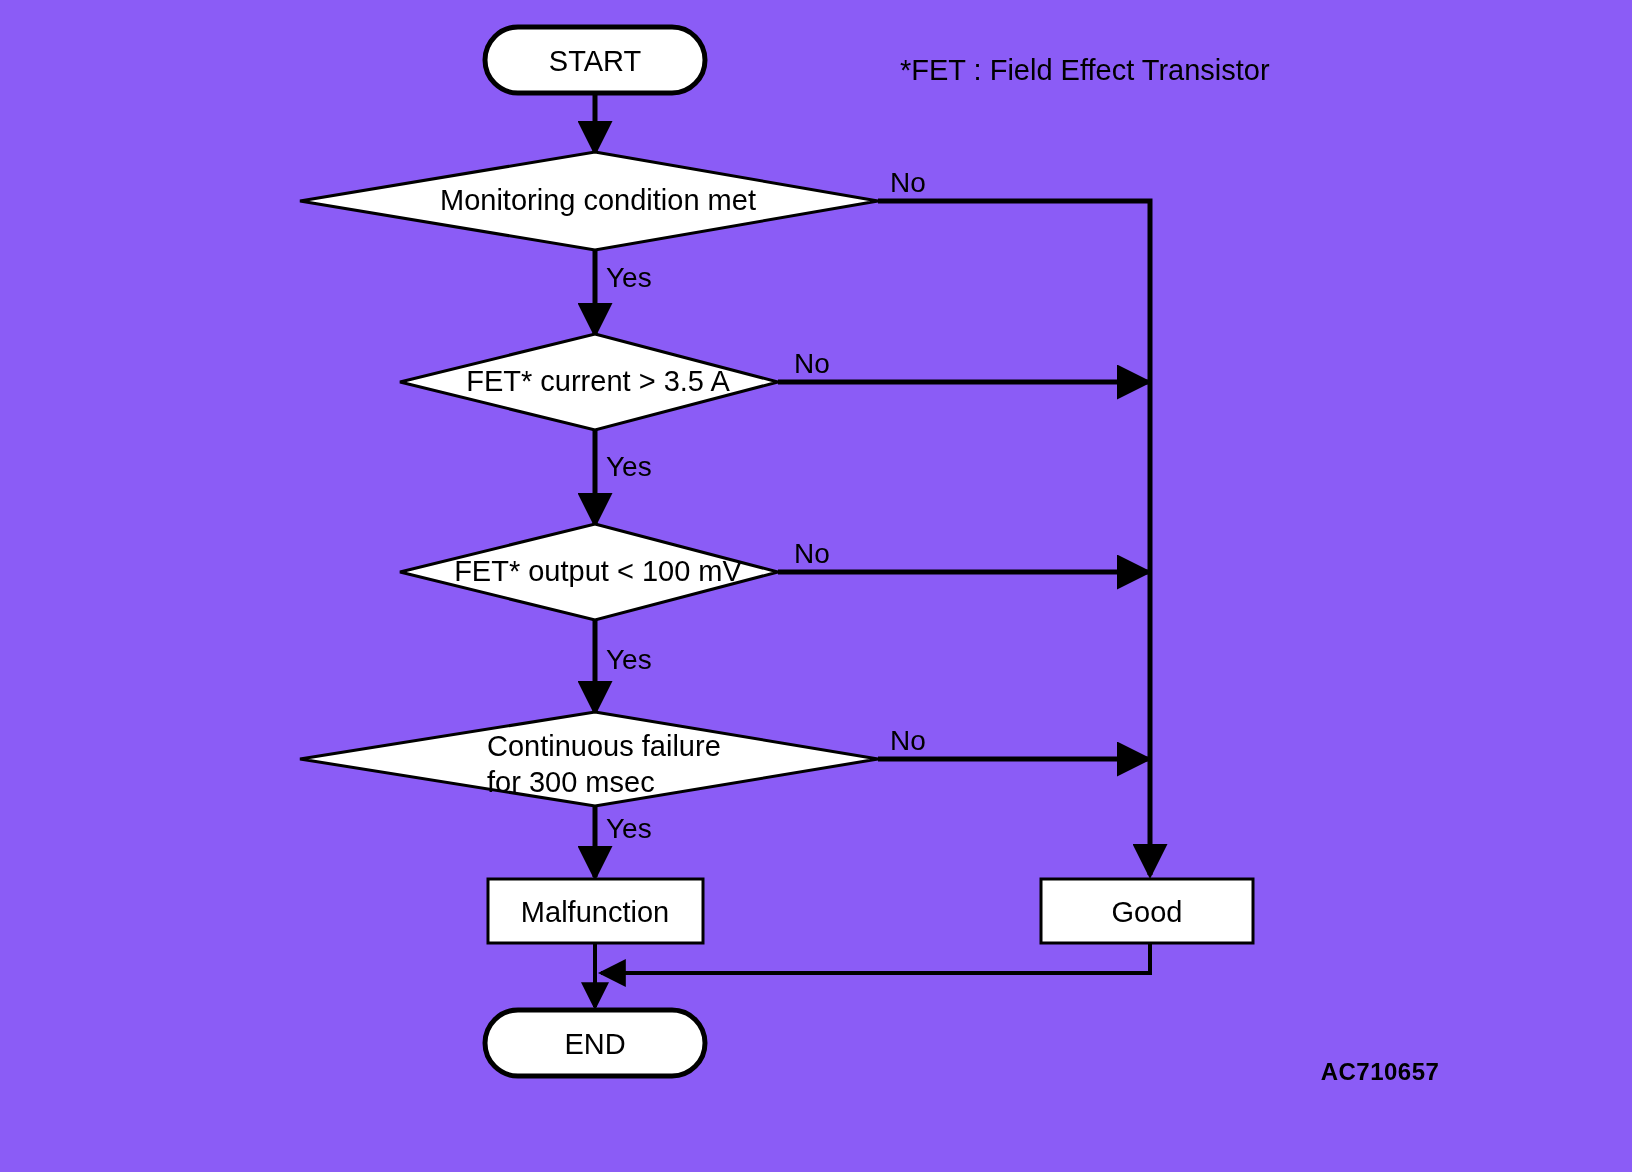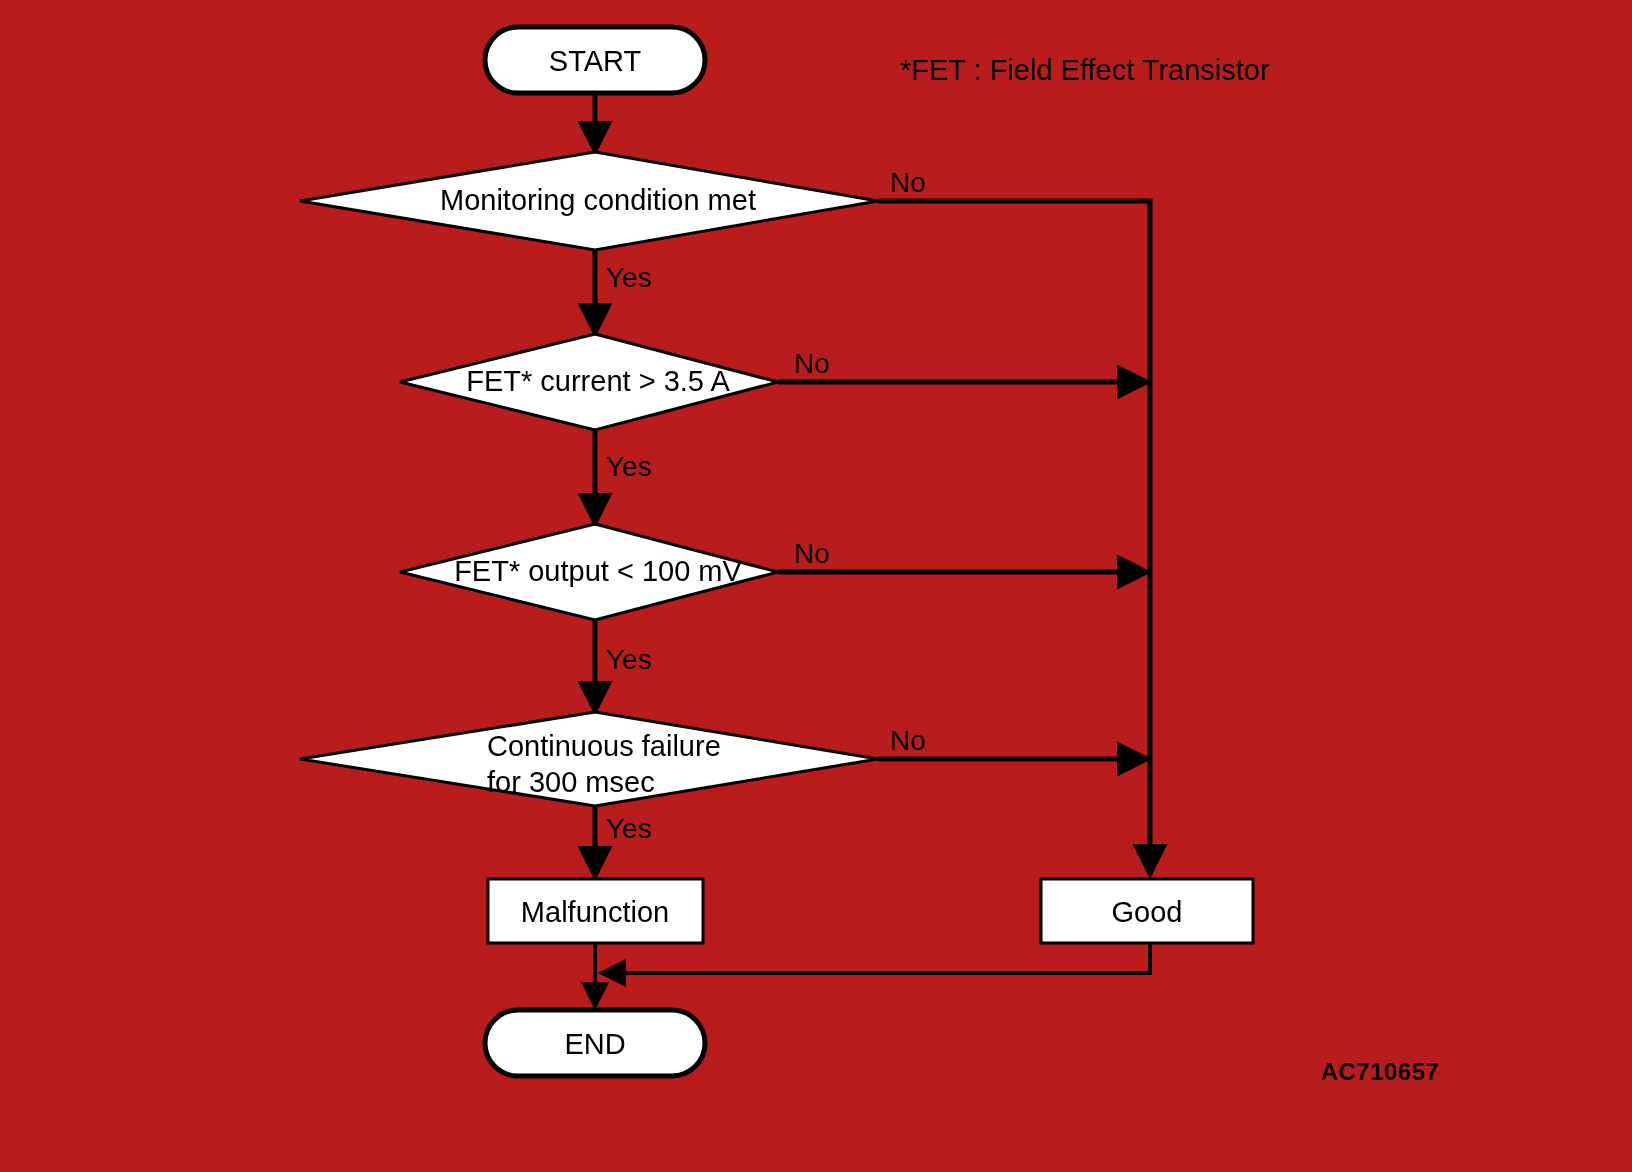--- a/index.html
+++ b/index.html
@@ -10,21 +10,21 @@
   body {
     width: 1632px;
     height: 1172px;
     font-family: "Liberation Sans", sans-serif;
     overflow: hidden;
   }
   #flow-root {
     position: relative;
     width: 1632px;
     height: 1172px;
-    background: #b91c1c;
+    background: #8b5cf6;
   }
   svg#flow-svg {
     position: absolute;
     top: 0;
     left: 0;
     width: 1632px;
     height: 1172px;
     display: block;
   }
   .shape-stroke {

